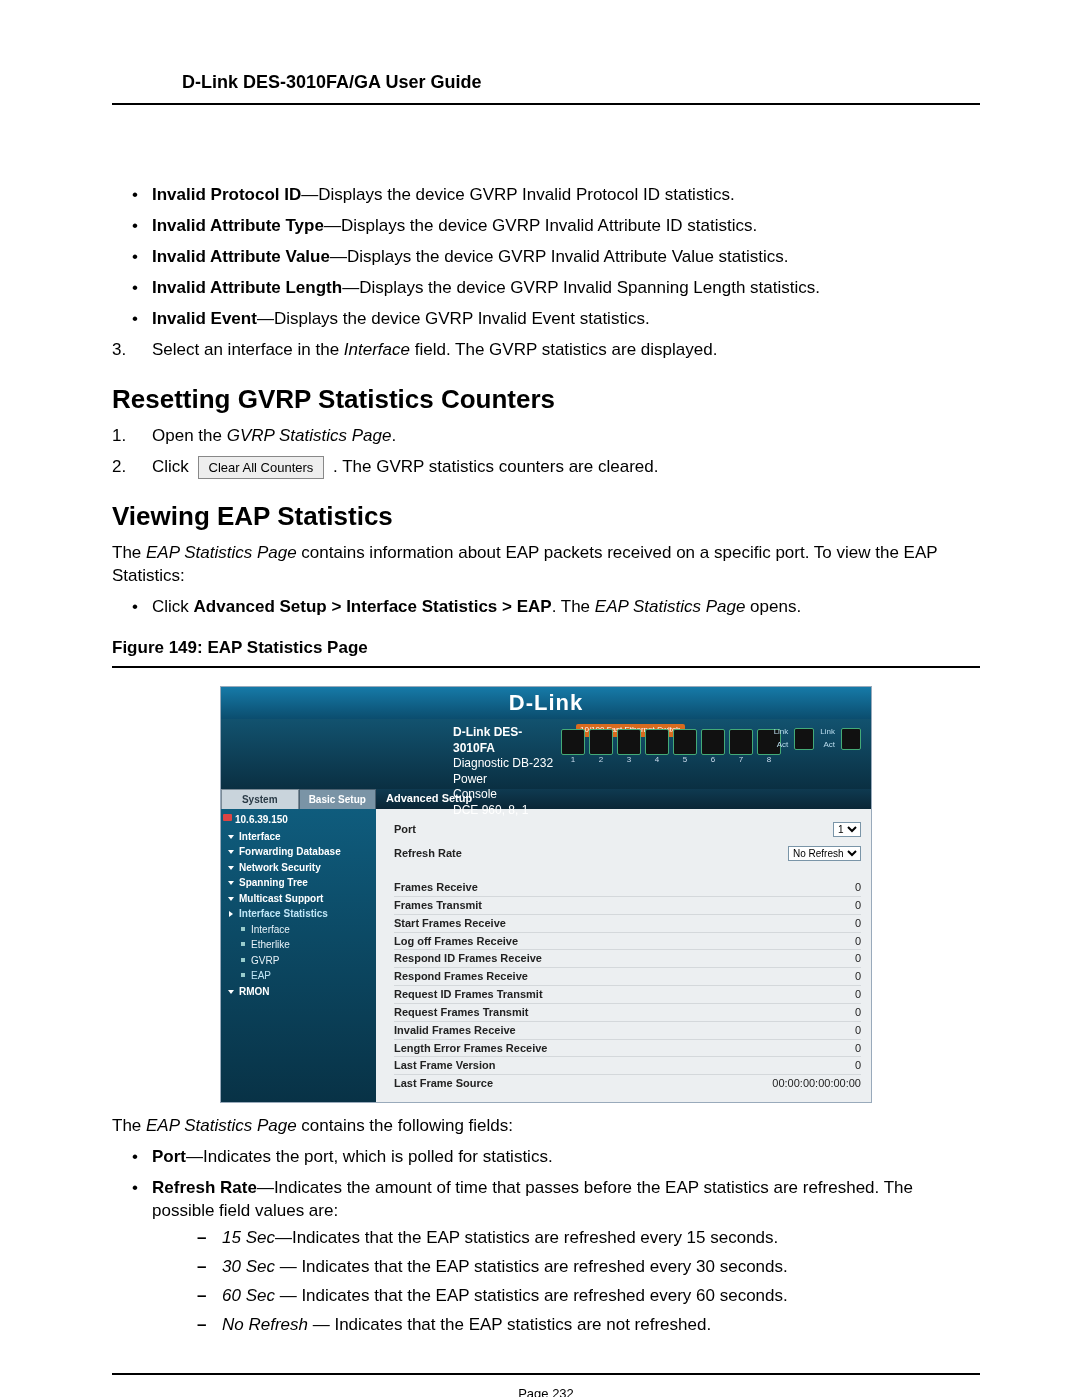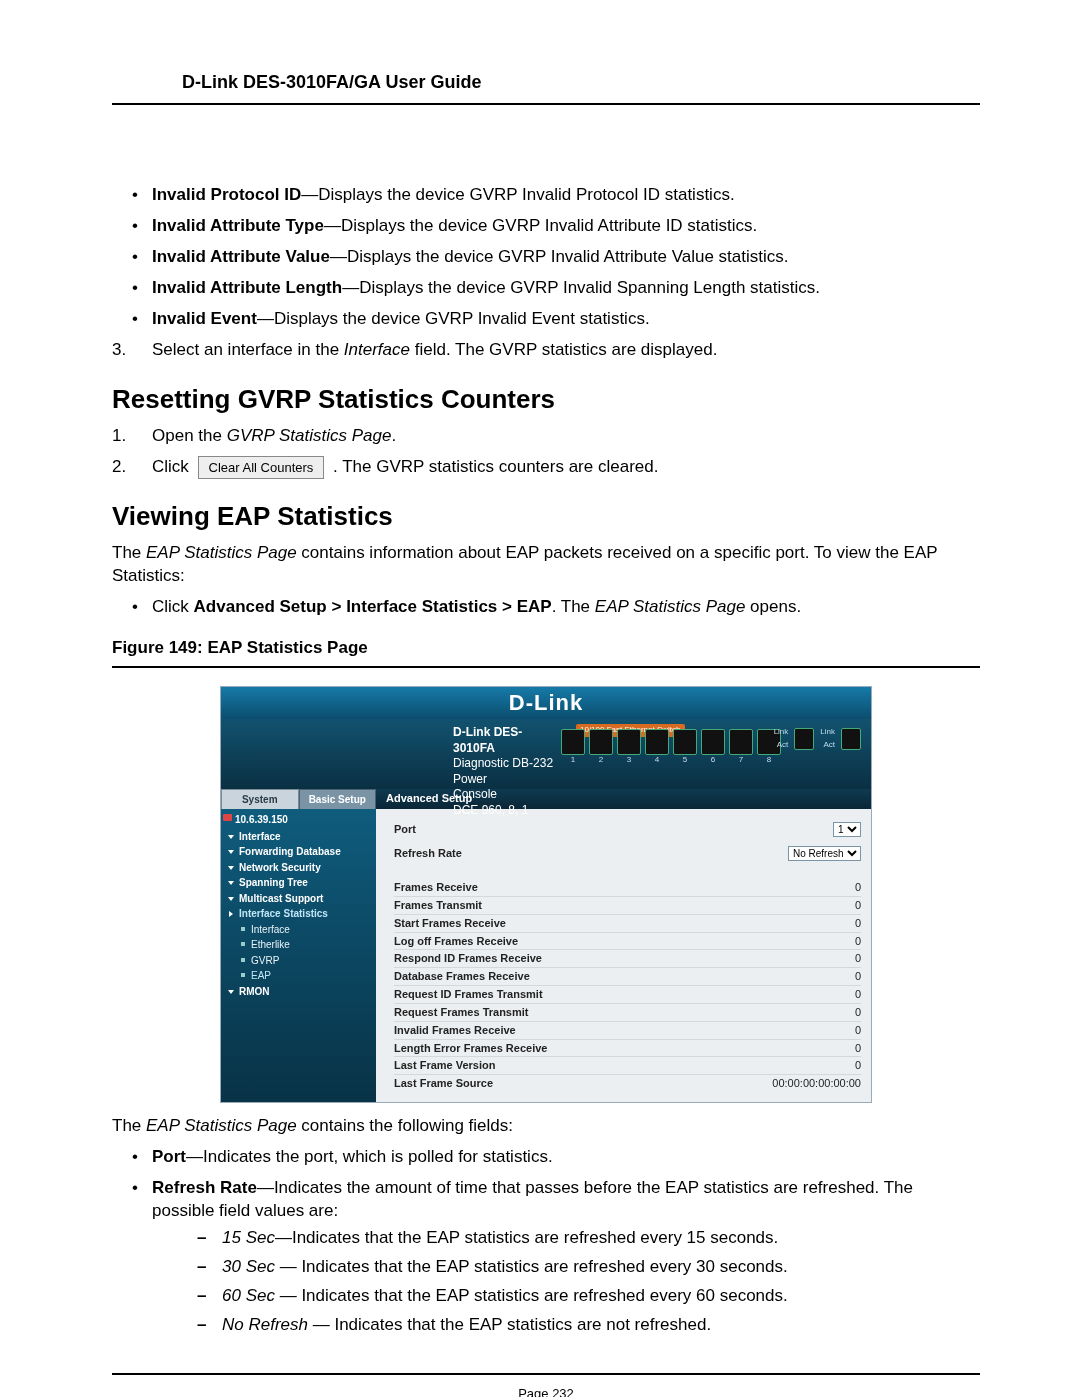--- a/index.html
+++ b/index.html
@@ -476,21 +476,21 @@
             </div>
             <div class="stat-row">
               <span>Log off Frames Receive</span>
               <span class="value">0</span>
             </div>
             <div class="stat-row">
               <span>Respond ID Frames Receive</span>
               <span class="value">0</span>
             </div>
             <div class="stat-row">
-              <span>Database Frames Receive</span>
+              <span>Respond Frames Receive</span>
               <span class="value">0</span>
             </div>
             <div class="stat-row">
               <span>Request ID Frames Transmit</span>
               <span class="value">0</span>
             </div>
             <div class="stat-row">
               <span>Request Frames Transmit</span>
               <span class="value">0</span>
             </div>

